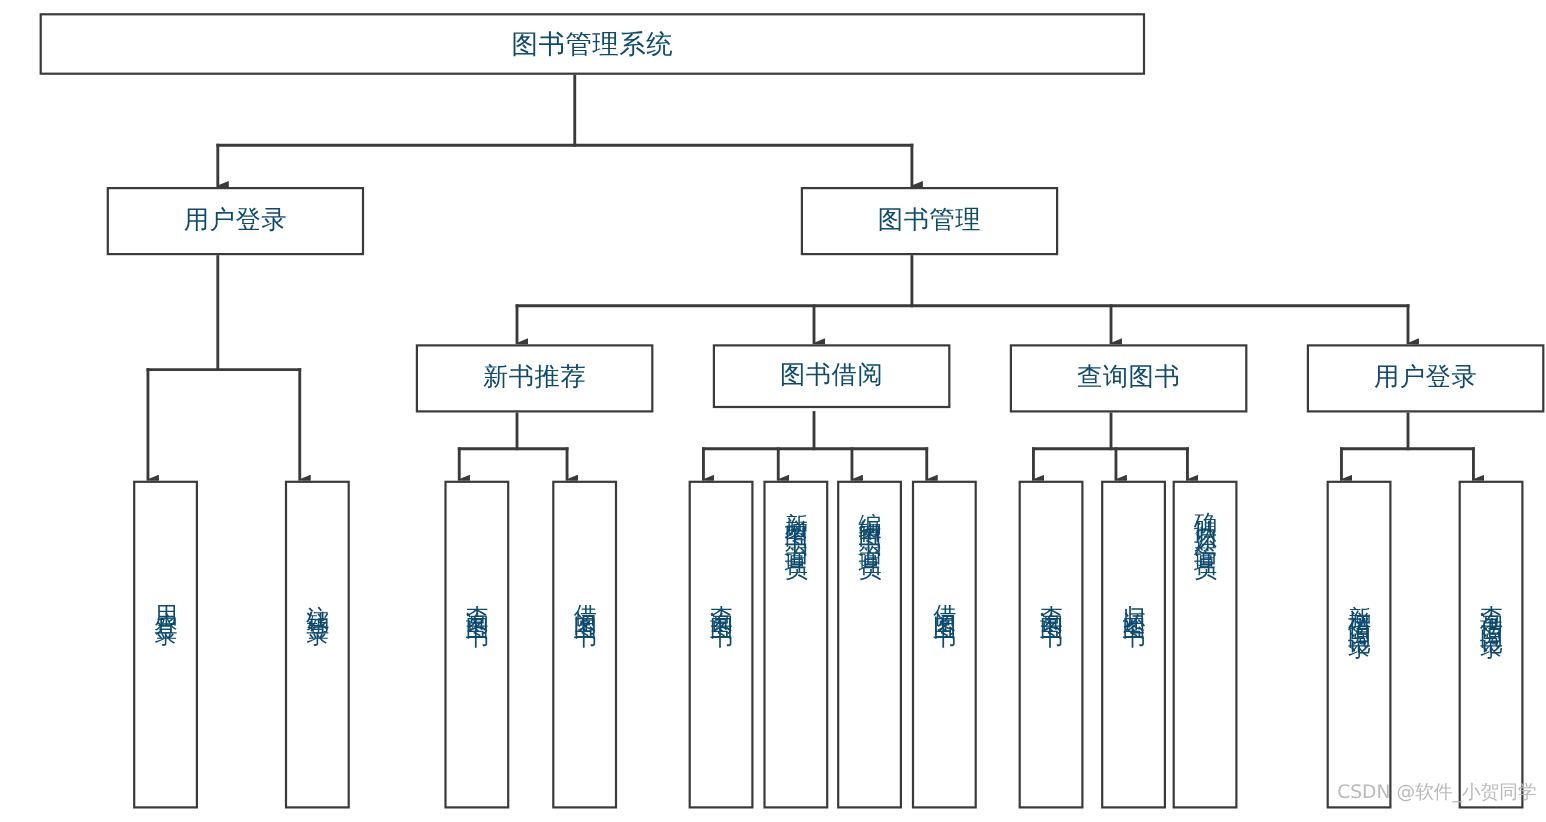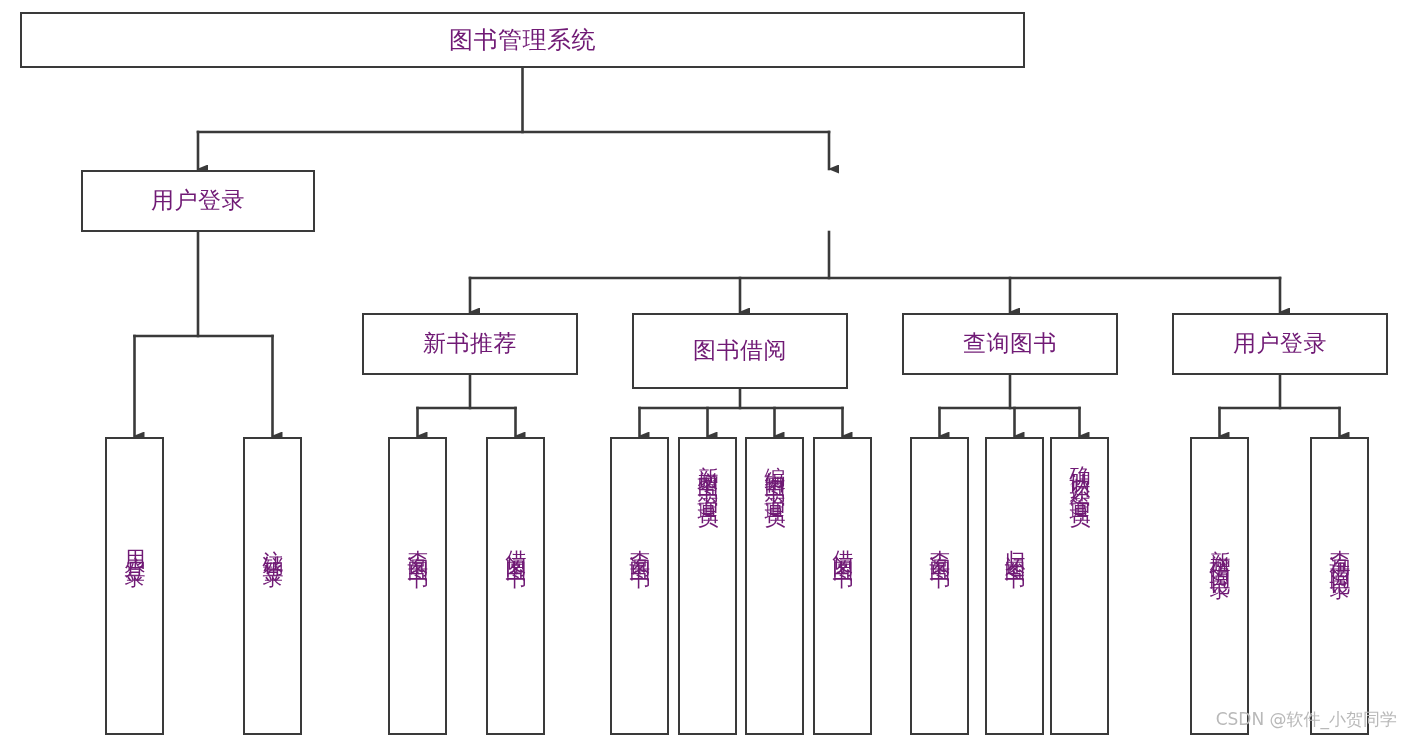--- a/index.html
+++ b/index.html
@@ -15,21 +15,22 @@
   #edge-layer{position:absolute;left:0;top:0;width:1405px;height:747px;}
 
   .node{
     position:absolute;
     box-sizing:border-box;
     background:#ffffff;
     border:2px solid #3a3a3a;
     display:flex;
     align-items:center;
     justify-content:center;
-    color:#701a75;
+    color:#0c4a6e;
+    margin-left:16px;
   }
   .node-label{
     display:block;
     text-align:center;
     line-height:1.12;
     white-space:pre;
     letter-spacing:0.5px;
   }
   
   .node.horiz .node-label{
@@ -114,26 +115,29 @@
   </svg>
 
   <div class="node root horiz" style="left: 20px; top: 12px; width: 1005px; height: 56px;">
     <span class="node-label">图书管理系统</span>
   </div>
 
   <div class="node horiz" style="left: 81px; top: 170px; width: 234px; height: 62px;">
     <span class="node-label">用户登录</span>
   </div>
 
+  <div class="node horiz" style="left: 712px; top: 170px; width: 234px; height: 62px;">
+    <span class="node-label">图书管理</span>
+  </div>
 
   <div class="node horiz" style="left: 362px; top: 313px; width: 216px; height: 62px;">
     <span class="node-label">新书推荐</span>
   </div>
 
-  <div class="node horiz" style="left: 632px; top: 313px; width: 216px; height: 76px;">
+  <div class="node horiz" style="left: 632px; top: 313px; width: 216px; height: 58px;">
     <span class="node-label">图书借阅</span>
   </div>
 
   <div class="node horiz" style="left: 902px; top: 313px; width: 216px; height: 62px;">
     <span class="node-label">查询图书</span>
   </div>
 
   <div class="node horiz" style="left: 1172px; top: 313px; width: 216px; height: 62px;">
     <span class="node-label">用户登录</span>
   </div>

